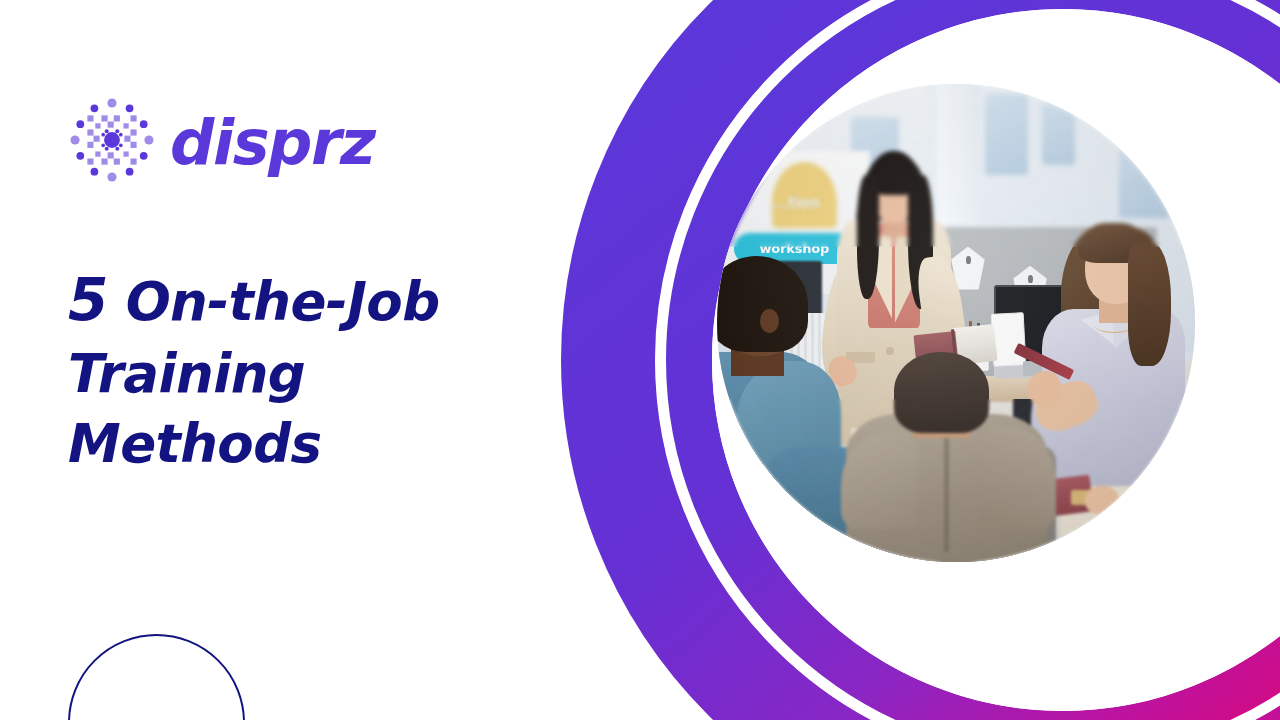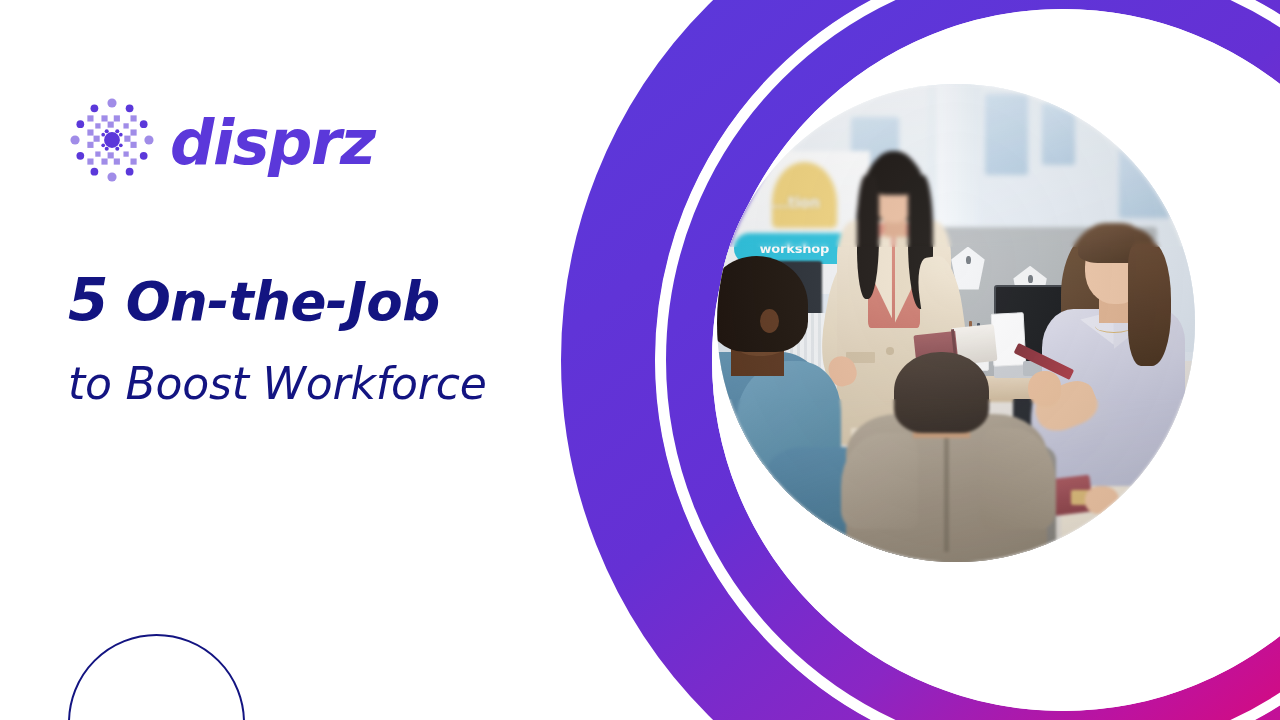--- a/index.html
+++ b/index.html
@@ -651,23 +651,24 @@
           <circle cx="60" cy="56" r="2.1"></circle>
         </g>
       </svg>
       <span class="logo-word">disprz</span>
     </div>
 
     <div class="headline-block">
       <h1 class="headline">
         <span class="lead-num">5</span>
         <span>On-the-Job</span><br>
+        <span>Training Methods</span>
       </h1>
       <p class="subheadline">
-        <span>to Boost Workforce</span><br>
+        <br>
       </p>
     </div>
 
     <div class="deco-circle"></div>
   </div>
 
   <div class="hero">
     <svg viewBox="0 0 1004 1004">
       <defs>
         <linearGradient id="ringGrad" x1="0.12" y1="0.02" x2="0.93" y2="0.97">

